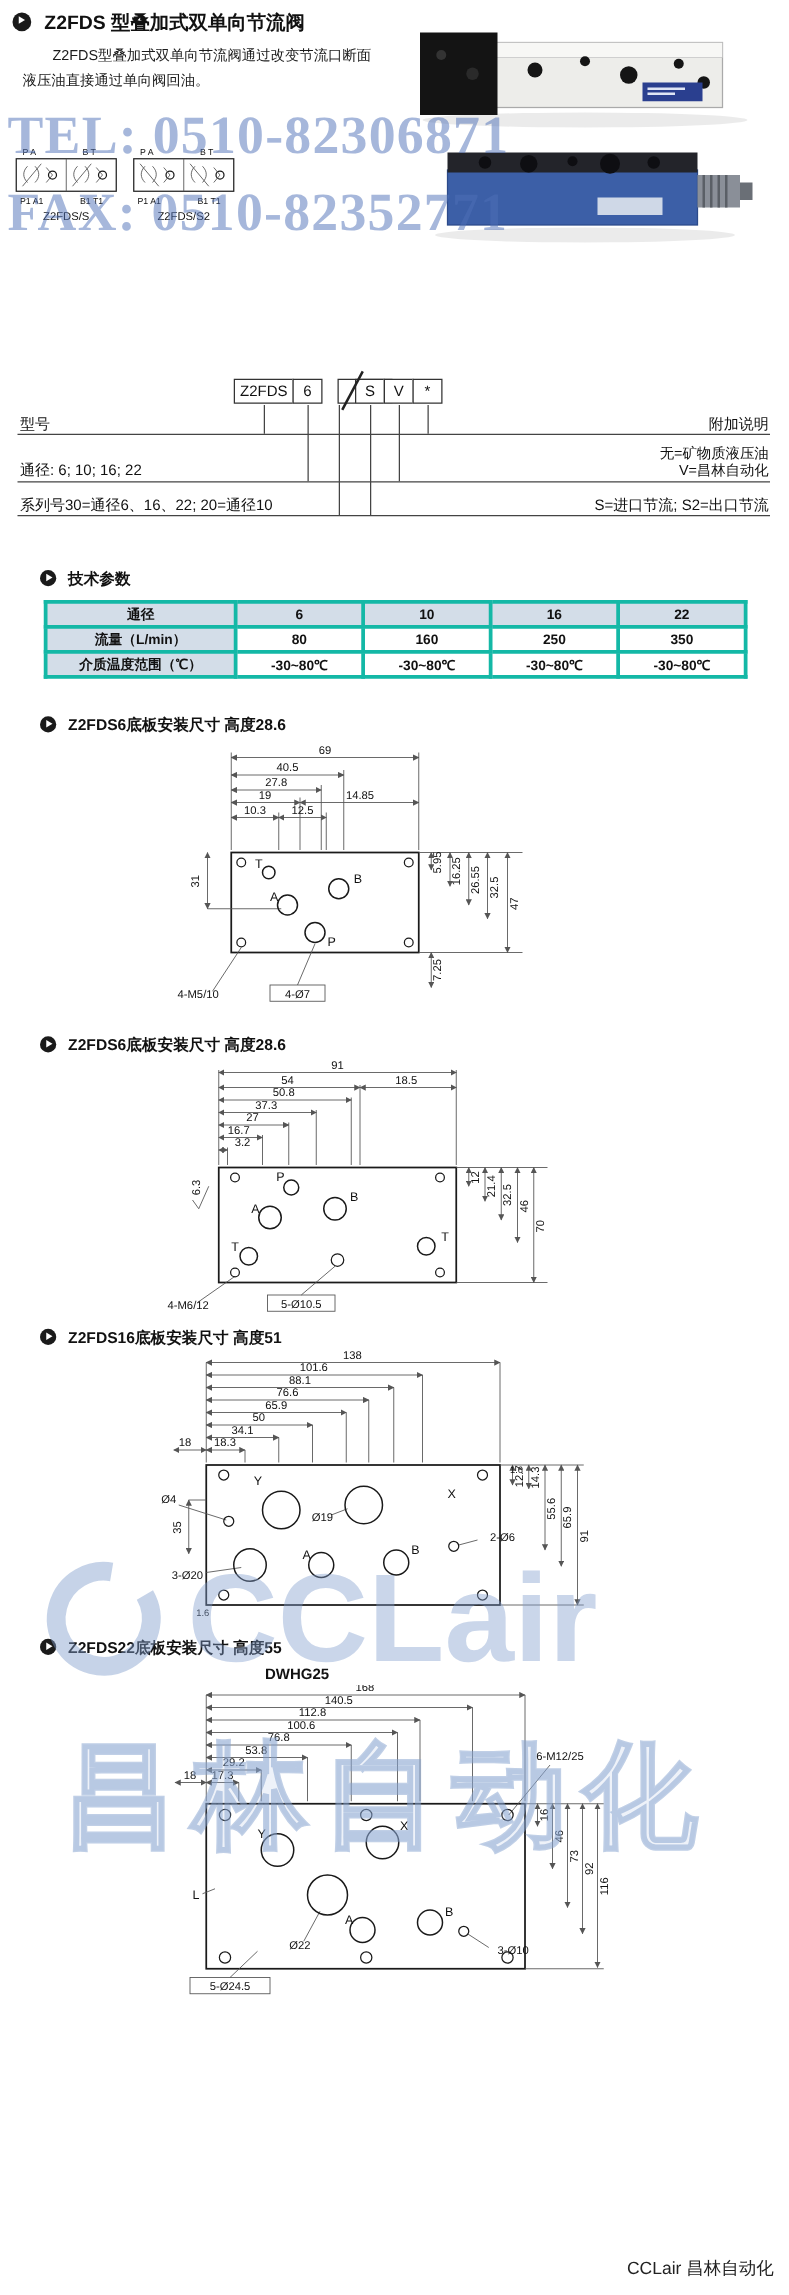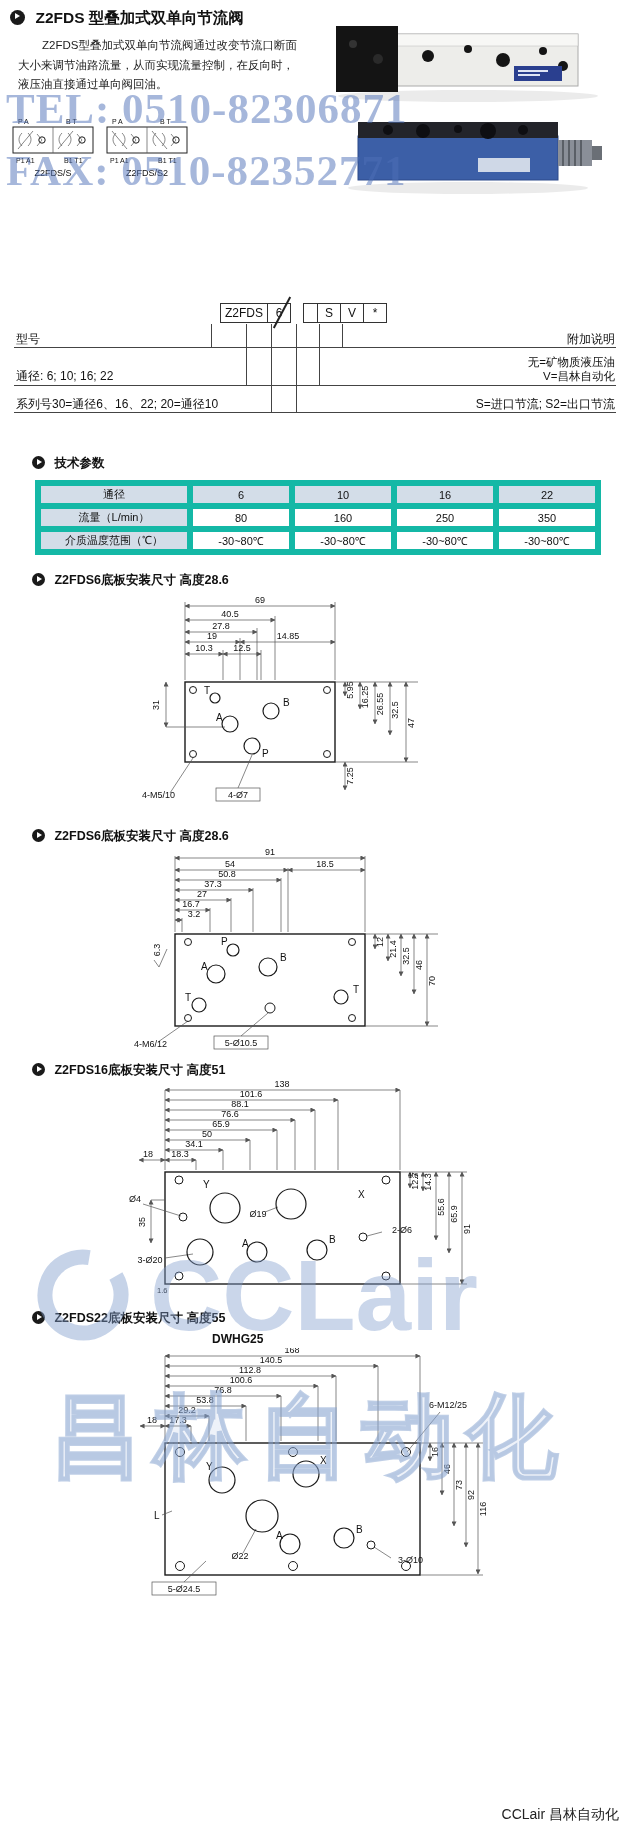--- a/index.html
+++ b/index.html
@@ -9,28 +9,28 @@
   .bullet{display:inline-block;width:13px;height:13px;border-radius:50%;background:#1a1a1a;position:relative;vertical-align:-2px;margin-right:6px;}
   .bullet::after{content:"";position:absolute;left:4.5px;top:3px;border-left:5.5px solid #fff;border-top:3.5px solid transparent;border-bottom:3.5px solid transparent;}
   .bullet.big{width:15px;height:15px;}
   .title{display:inline;font-size:15.5px;font-weight:bold;}
   .desc{font-size:11.5px;line-height:1.7;color:#1c1c1c;}
   .sec{font-size:12.5px;font-weight:bold;}
   .wm{position:absolute;font-family:"Liberation Serif",serif;font-weight:bold;color:rgba(77,112,184,0.5);z-index:6;pointer-events:none;white-space:nowrap;font-size:43px;letter-spacing:1px;}
   .wm-brand{position:absolute;font-weight:bold;font-size:100px;color:rgba(128,158,204,0.42);z-index:6;pointer-events:none;}
   .wm-cn{position:absolute;font-weight:bold;font-size:92px;letter-spacing:12px;color:rgba(160,185,220,0.18);-webkit-text-stroke:2px rgba(130,160,205,0.5);z-index:6;pointer-events:none;}
   .cap{font-size:9px;text-align:center;}
-  .mc-box{position:absolute;top:303px;height:20px;border:1px solid #333;text-align:center;font-size:12px;line-height:18px;background:#fff;z-index:3;margin-left:33px;}
+  .mc-box{position:absolute;top:303px;height:20px;border:1px solid #333;text-align:center;font-size:12px;line-height:18px;background:#fff;z-index:3;}
   .vline{position:absolute;width:1px;background:#444;}
   .hline{position:absolute;height:1px;background:#444;left:14px;width:602px;}
   .slash{position:absolute;left:281px;top:295px;height:35px;width:2px;background:#222;transform:rotate(28deg);z-index:4;}
   .mc-l{position:absolute;font-size:12px;white-space:nowrap;}
   .mc-r{position:absolute;font-size:12px;right:16px;text-align:right;white-space:nowrap;}
   table.tech{position:absolute;border-collapse:collapse;font-size:11px;}
-  table.tech th,table.tech td{border:6px solid #14b8a6;text-align:center;padding:1px 3px;height:17px;font-weight:normal;}
+  table.tech th,table.tech td{border:3px solid #14b8a6;text-align:center;padding:1px 3px;height:17px;font-weight:bold;}
   table.tech th{background:#d3dde8;}
   table.tech td.lbl{background:#d3dde8;}
   svg.drw{position:absolute;z-index:2;}
   svg text{font-family:"Liberation Sans",sans-serif;}
   .dt{font-size:9px;fill:#111;}
   .sm{font-size:7.5px;fill:#111;}
   .pt{font-size:10px;fill:#111;}
   .st{font-size:7px;fill:#111;}
   .dl{stroke:#555;stroke-width:0.7;fill:none;}
   .dlm{stroke:#555;stroke-width:0.7;fill:none;marker-start:url(#arr);marker-end:url(#arr);}
@@ -44,21 +44,20 @@
 </style>
 </head>
 <body>
 
 <div class="abs" style="left:10px;top:8px">
   <span class="bullet big"></span>
   <h1 class="title">Z2FDS 型叠加式双单向节流阀</h1>
 </div>
 <div class="abs desc" style="left:18px;top:36px;width:302px">
   <div style="text-indent:24px">Z2FDS型叠加式双单向节流阀通过改变节流口断面</div>
-  <div>大小来调节油路流量，从而实现流量控制，在反向时，</div>
   <div>液压油直接通过单向阀回油。</div>
 </div>
 
 <svg class="photo" style="left:318px;top:4px" width="300" height="100" viewBox="0 0 300 100">
   <ellipse cx="150" cy="92" rx="130" ry="6" fill="rgba(0,0,0,0.08)"></ellipse>
   <rect x="70" y="30" width="190" height="52" fill="#ededea" stroke="#aaa"></rect>
   <rect x="70" y="30" width="190" height="12" fill="#f7f7f5" stroke="#bbb" stroke-width="0.5"></rect>
   <rect x="18" y="22" width="62" height="66" fill="#141414"></rect>
   <circle cx="35" cy="40" r="4" fill="#333"></circle>
     <circle cx="60" cy="55" r="5" fill="#2a2a2a"></circle>

